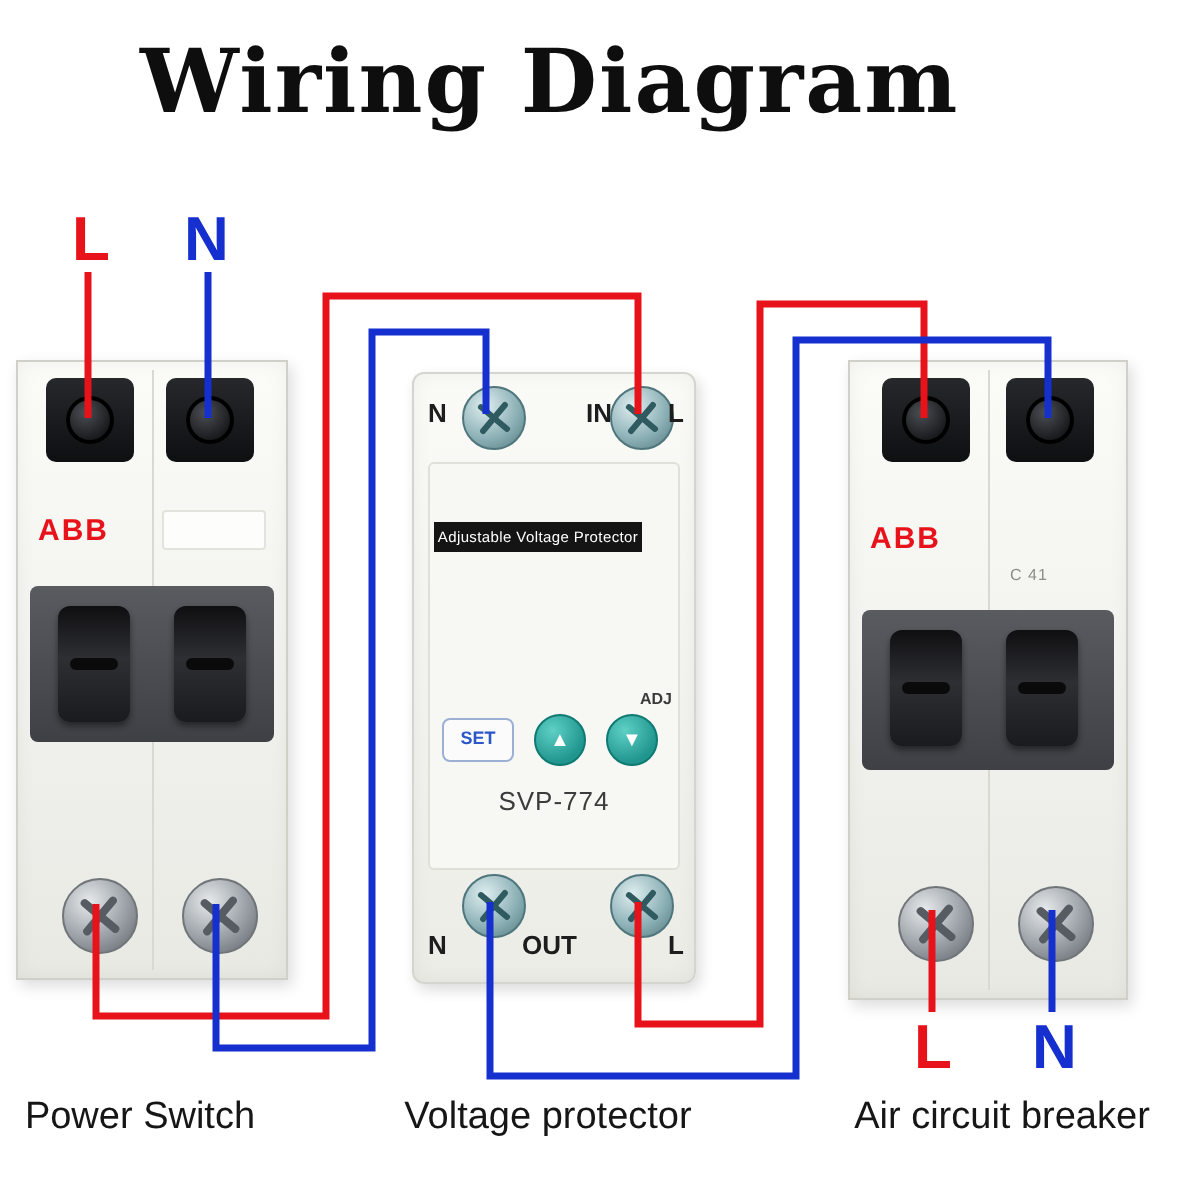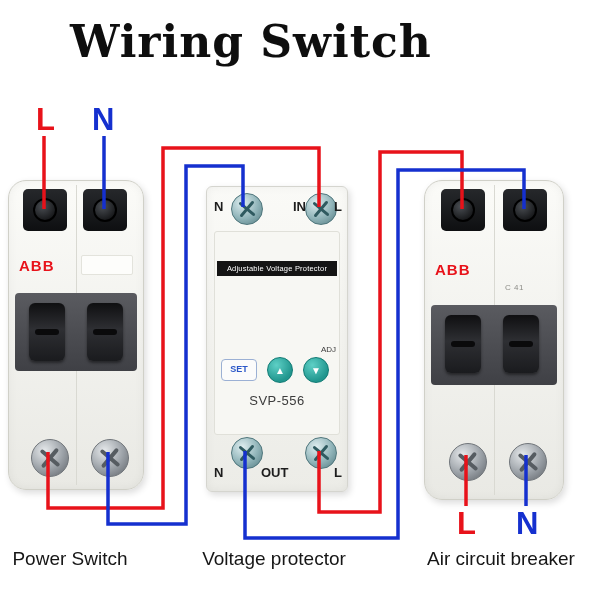--- a/index.html
+++ b/index.html
@@ -15,21 +15,21 @@
   .load-l{left:457px;top:508px;color:#e8121a;}
   .load-n{left:516px;top:508px;color:#1530cf;}
 
   .wires{position:absolute;left:0;top:0;z-index:3;pointer-events:none;}
   .wires polyline{fill:none;stroke-width:3.5;stroke-linejoin:miter;stroke-linecap:butt;}
   .w-red{stroke:#e8121a;}
   .w-blue{stroke:#1530cf;}
 
   
   .breaker{position:absolute;background:linear-gradient(180deg,#fbfbf8,#e9e9e4);
-           border:1px solid #d0d0c8;border-radius:18px;
+           border:1px solid #d0d0c8;border-radius:0;
            box-shadow:inset 0 0 10px rgba(0,0,0,.05), 2px 3px 7px rgba(0,0,0,.14);z-index:1;}
   .left-breaker{left:8px;top:180px;width:134px;height:308px;}
   .right-breaker{left:424px;top:180px;width:138px;height:318px;}
 
   .tblock{position:absolute;width:44px;height:42px;border-radius:5px;
           background:linear-gradient(#26282b,#0e0f11);}
   .tblock::before{content:"";position:absolute;left:50%;top:50%;transform:translate(-50%,-50%);
           width:24px;height:24px;border-radius:50%;
           background:radial-gradient(circle at 40% 35%,#4a4e53,#141517 70%);
           box-shadow:inset 0 0 0 2px #000;}
@@ -77,33 +77,33 @@
   .pb-n{left:7px;top:278px;} .pb-out{left:54px;top:278px;} .pb-l{left:127px;top:278px;}
   .screw.small{width:30px;height:30px;
          background:radial-gradient(circle at 35% 30%,#dfeef0,#8fb3b8 55%,#527a80);
          border:1px solid #4f767c;}
   .screw.small::before,.screw.small::after{width:20px;height:3px;background:#2f5a60;}
   .ps-tl{left:24px;top:6px;} .ps-tr{left:98px;top:6px;}
   .ps-bl{left:24px;top:250px;} .ps-br{left:98px;top:250px;}
 
   .face{position:absolute;left:7px;top:44px;right:7px;height:202px;background:#f7f7f3;
         border:1px solid #e0e0d9;border-radius:3px;}
-  .pheader{position:absolute;left:10px;top:74px;width:120px;height:15px;background:#141414;
+  .pheader{position:absolute;left:10px;top:74px;width:104px;height:15px;background:#141414;
         color:#fff;font-size:7.5px;line-height:15px;text-align:center;letter-spacing:.2px;}
   .display{position:absolute;left:12px;top:92px;width:116px;height:64px;background:#17171a;
         border:2px solid #36363c;border-radius:3px;}
   .digits{position:absolute;font-family:"DejaVu Sans Mono",monospace;font-weight:bold;
         letter-spacing:1px;line-height:1;}
   .d-red{left:6px;top:4px;font-size:24px;color:#ff2428;text-shadow:0 0 6px rgba(255,35,35,.85);}
   .d-green{left:6px;top:34px;font-size:22px;color:#35f03c;text-shadow:0 0 6px rgba(60,255,70,.8);}
   .mini{position:absolute;display:flex;flex-direction:column;gap:1px;}
   .mini-v{left:88px;top:5px;} .mini-a{left:86px;top:37px;}
   .mini .u{color:#f0f0f0;font-size:8px;font-weight:bold;}
   .mini .t{color:#b9b9b9;font-size:5.5px;white-space:nowrap;}
-  .adj{position:absolute;right:11px;top:158px;font-size:8px;font-weight:normal;color:#3a3a3a;}
+  .adj{position:absolute;right:11px;top:158px;font-size:8px;font-weight:bold;color:#3a3a3a;}
   .btn-set{position:absolute;left:14px;top:172px;width:34px;height:20px;background:#fbfbfb;
         border:1px solid #9bb0d4;border-radius:4px;color:#2b57c8;font-size:9px;font-weight:bold;
         text-align:center;line-height:19px;}
   .btn-round{position:absolute;top:170px;width:24px;height:24px;border-radius:50%;
         background:radial-gradient(circle at 35% 30%,#5ed0c6,#21968e 70%);
         border:1px solid #0f7a73;color:#fff;font-size:10px;display:flex;align-items:center;
         justify-content:center;}
   .btn-up{left:60px;} .btn-down{left:96px;}
   .model{position:absolute;left:0;right:0;top:206px;text-align:center;font-size:13px;
         color:#3c3c3c;letter-spacing:.5px;}
@@ -111,21 +111,21 @@
   .caption{position:absolute;top:548px;font-size:19px;color:#161616;text-align:center;}
   .cap-switch{left:0;width:140px;}
   .cap-protector{left:196px;width:156px;}
   .cap-breaker{left:402px;width:198px;}
 </style>
 </head>
 <body>
 
 <div class="stage">
 
-  <h1 class="title">Wiring Switch</h1>
+  <h1 class="title">Wiring Diagram</h1>
 
   <div class="lbl sup-l">L</div>
   <div class="lbl sup-n">N</div>
 
   <svg class="wires" width="600" height="600" viewBox="0 0 600 600">
     <polyline class="w-red" points="44,136 44,209"></polyline>
     <polyline class="w-blue" points="104,136 104,209"></polyline>
     <polyline class="w-red" points="48,452 48,508 163,508 163,148 319,148 319,207"></polyline>
     <polyline class="w-blue" points="108,452 108,524 186,524 186,166 243,166 243,207"></polyline>
     <polyline class="w-red" points="319,451 319,512 380,512 380,152 462,152 462,209"></polyline>
@@ -156,21 +156,21 @@
     <span class="pterm pt-l">L</span>
 
     <div class="face"></div>
     <div class="pheader">Adjustable Voltage Protector</div>
 
 
     <div class="adj">ADJ</div>
     <div class="btn-set">SET</div>
     <div class="btn-round btn-up">▲</div>
     <div class="btn-round btn-down">▼</div>
-    <div class="model">SVP-556</div>
+    <div class="model">SVP-774</div>
 
     <span class="screw small ps-bl"></span>
     <span class="screw small ps-br"></span>
     <span class="pterm pb-n">N</span>
     <span class="pterm pb-out">OUT</span>
     <span class="pterm pb-l">L</span>
   </div>
 
   <div class="breaker right-breaker">
     <span class="tblock tb1"></span>

